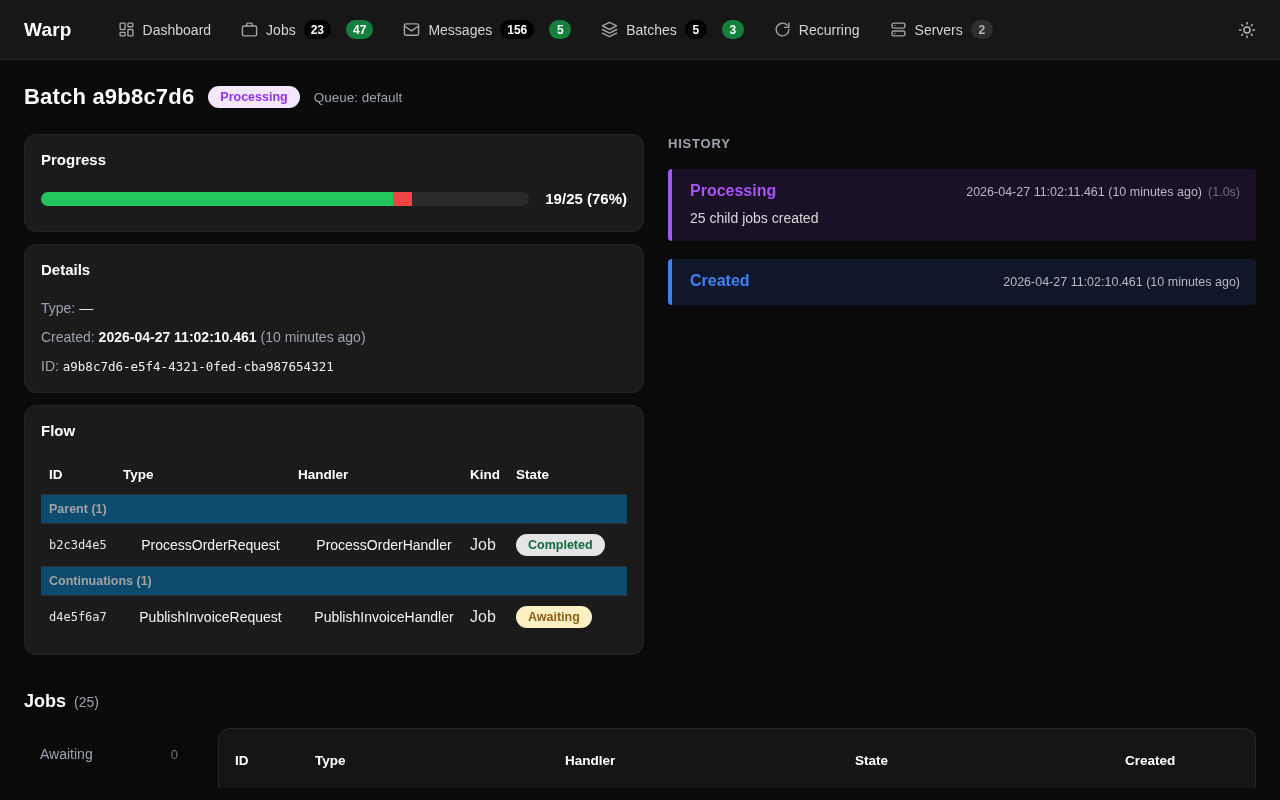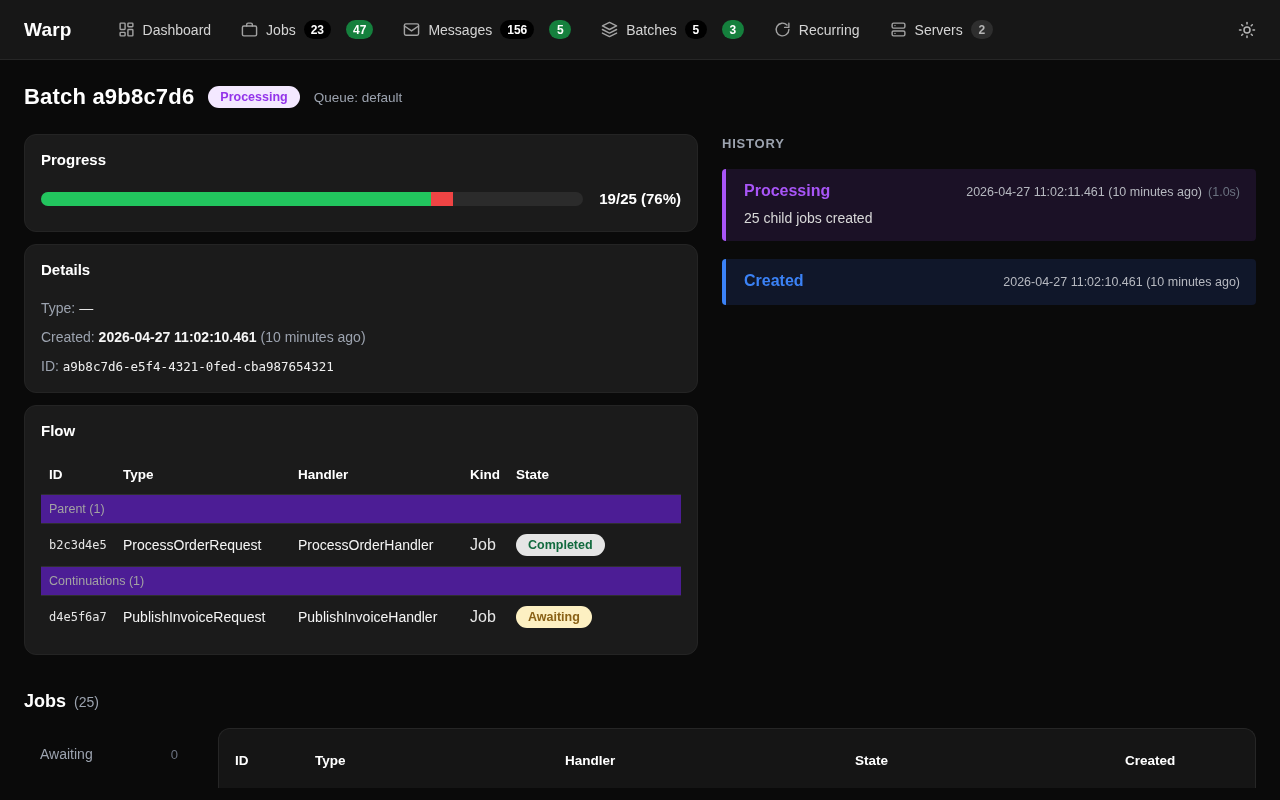--- a/index.html
+++ b/index.html
@@ -36,21 +36,21 @@
   .page-header { display:flex; align-items:center; gap:14px; margin-bottom:24px; margin-top:4px; }
   .page-title { font-size:22px; font-weight:bold; color:#fff; letter-spacing:.2px; }
   .status-pill {
     background:#f3e8ff; color:#9333ea; font-size:12.5px; font-weight:bold;
     padding:4px 12px; border-radius:999px;
   }
   .queue-label { color:#9ca3af; font-size:13.5px; }
 
   
   .columns { display:flex; gap:24px; align-items:flex-start; }
-  .col-left { width:674px; flex:none; }
+  .col-left { width:620px; flex:none; }
   .col-right { flex:1; min-width:0; padding-top:2px; }
 
   
   .card {
     background:#1b1b1b; border:1px solid #242424; border-radius:12px;
     padding:16px; margin-bottom:12px;
   }
   .card-title { font-size:15px; font-weight:bold; color:#fff; margin-bottom:22px; }
 
   
@@ -72,26 +72,26 @@
   .detail-dim { color:#9ca3af; }
   .detail-mono { color:#f0f0f0; font-size:12.5px; }
 
   
   .trace-row { font-size:14px; color:#9ca3af; margin-bottom:20px; }
   .trace-value { color:#f0f0f0; font-size:12.5px; }
   .flow-grid-row { display:grid; grid-template-columns:74px 175px 172px 46px 1fr; align-items:center; }
   .flow-head { padding:6px 0 12px 8px; font-size:13.5px; font-weight:bold; color:#fff; }
   .flow-head > div { padding-right:6px; }
   .flow-section {
-    background:#4c1d95; border-top:1px solid #2f2f2f; border-bottom:1px solid #2f2f2f;
-    color:#a3a3a3; font-size:12.5px; font-weight:normal; padding:7px 8px;
+    background:#0c4a6e; border-top:1px solid #2f2f2f; border-bottom:1px solid #2f2f2f;
+    color:#a3a3a3; font-size:12.5px; font-weight:bold; padding:7px 8px;
   }
   .flow-data { padding:10px 0 10px 8px; }
   .flow-id { font-size:12px; color:#e5e5e5; }
-  .flow-type, .flow-handler { font-size:14px; color:#f5f5f5; }
+  .flow-type, .flow-handler { font-size:14px; color:#f5f5f5;text-align:center; }
   .flow-kind { font-size:16px; color:#e5e5e5; }
   .state-badge {
     display:inline-block; padding:4px 12px; border-radius:999px;
     font-size:12.5px; font-weight:bold;
   }
   .state-completed { background:#e5e5e5; color:#116a3e; }
   .state-awaiting { background:#fdf0c2; color:#8a6116; }
 
   
   .history-title { color:#9ca3af; font-size:13px; font-weight:bold; letter-spacing:.8px; margin-bottom:18px; }

